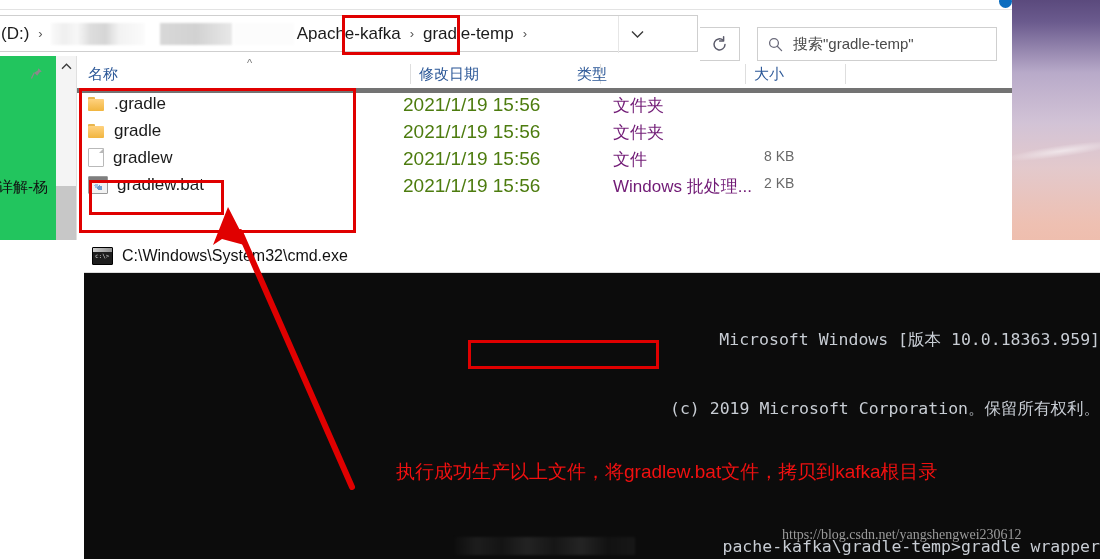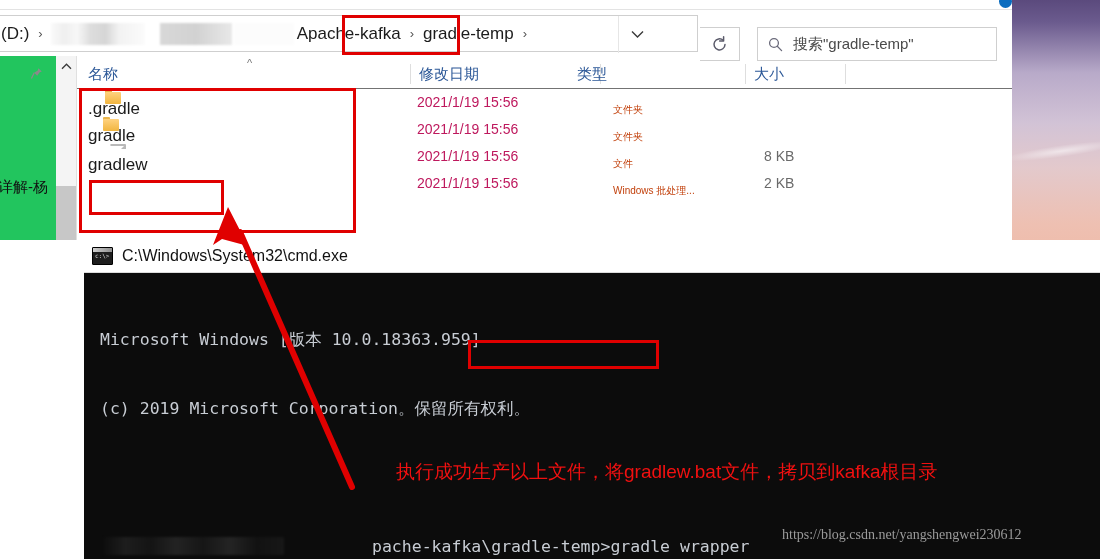--- a/index.html
+++ b/index.html
@@ -88,21 +88,21 @@
   #searchbox{
     position:absolute;left:757px;top:15px;width:240px;height:34px;
     border:1px solid #cfcfcf;background:#fff;box-sizing:border-box;
     display:flex;align-items:center;padding-left:10px;gap:10px;
   }
   #search-placeholder{font-size:15px;color:#4a4a4a;white-space:nowrap;}
 
   
   #colheaders{
     position:absolute;left:0;top:60px;width:1012px;height:28px;
-    border-bottom:1px solid #737373;
+    border-bottom:5px solid #737373;
   }
   .colhead{
     position:absolute;top:0;height:28px;display:flex;align-items:center;
     font-size:15px;color:#2b5797;
   }
   .colsep{
     position:absolute;top:4px;width:1px;height:20px;background:#dedede;
   }
   #sortmark{
     position:absolute;left:247px;top:57px;font-size:11px;color:#777;
@@ -128,24 +128,24 @@
   #scroll-thumb{
     position:absolute;left:0;top:130px;width:20px;height:54px;background:#c7c7c7;
   }
 
   
   #filelist{position:absolute;left:76px;top:90px;width:936px;height:150px;}
   .frow{position:relative;height:27px;}
   .fname{
     position:absolute;left:12px;top:0;height:27px;
     display:flex;align-items:center;gap:9px;
-    font-size:17px;color:#1b1b1b;white-space:nowrap;flex-direction:column;
-  }
-  .fdate{position:absolute;left:341px;top:4px;font-size:14px;color:#be185d;white-space:nowrap;}
-  .ftype{position:absolute;left:537px;top:4px;font-size:10px;color:#c2410c;white-space:nowrap;margin-top:9px;}
+    font-size:17px;color:#1b1b1b;white-space:nowrap;
+  }
+  .fdate{position:absolute;left:327px;top:4px;font-size:19px;color:#4d7c0f;white-space:nowrap;}
+  .ftype{position:absolute;left:537px;top:4px;font-size:17px;color:#701a75;white-space:nowrap;}
   .fsize{position:absolute;left:688px;top:4px;font-size:14px;color:#6a6a6a;white-space:nowrap;}
 
   
   .ico-folder{width:17px;height:14px;position:relative;display:inline-block;}
   .ico-folder::before{
     content:"";position:absolute;left:0;top:0;width:7px;height:3px;
     background:#e9b64d;border-radius:1px 1px 0 0;
   }
   .ico-folder::after{
     content:"";position:absolute;left:0;top:2px;width:16px;height:12px;
@@ -209,21 +209,21 @@
     font-family:"DejaVu Sans Mono",monospace;font-size:6px;color:#d6d6d6;
   }
   #cmd-body{
     position:absolute;left:8px;top:33px;width:1016px;height:286px;
     background:#0c0c0c;
     font-family:"DejaVu Sans Mono","Liberation Mono",monospace;
     font-size:16.5px;line-height:23px;color:#c8cdd4;
     padding:9px 0 0 0;box-sizing:border-box;overflow:hidden;
     white-space:pre;
   }
-  .cline{padding-left:16px;white-space:pre;}
+  .cline{padding-left:16px;white-space:pre;text-align:right;}
   .cblank{height:23px;}
   .cmd-redact{
     display:inline-block;height:18px;vertical-align:-3px;
     background:linear-gradient(90deg,#0e0e0e 0%,#1d1d1d 12%,#141414 26%,#232323 40%,#161616 55%,#242424 70%,#121212 85%,#171717 100%);
     filter:blur(1.3px);
   }
   #annot-red{
     position:absolute;left:396px;top:459px;
     font-size:19px;color:#f01010;white-space:nowrap;
     font-family:"Liberation Sans","DejaVu Sans",sans-serif;
@@ -336,20 +336,24 @@
     <div class="frow">
       <div class="fname">
         <span class="ico-file"></span>
         <span>gradlew</span>
       </div>
       <div class="fdate">2021/1/19 15:56</div>
       <div class="ftype">文件</div>
       <div class="fsize">8 KB</div>
     </div>
     <div class="frow">
+      <div class="fname">
+        <span class="ico-bat"></span>
+        <span>gradlew.bat</span>
+      </div>
       <div class="fdate">2021/1/19 15:56</div>
       <div class="ftype">Windows 批处理...</div>
       <div class="fsize">2 KB</div>
     </div>
   </div>
 </div>
 
 <div id="cmdwin">
   <div id="cmd-gutter"></div>
   <div id="cmd-title">

